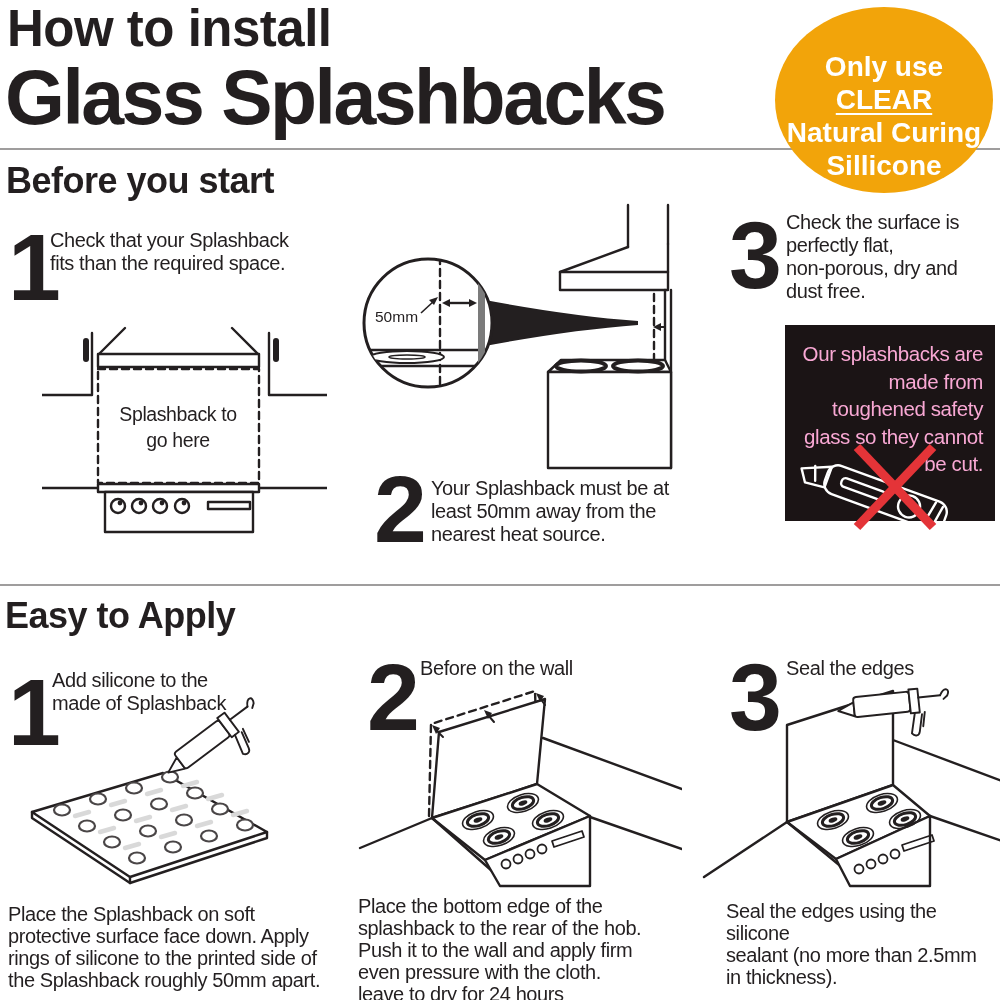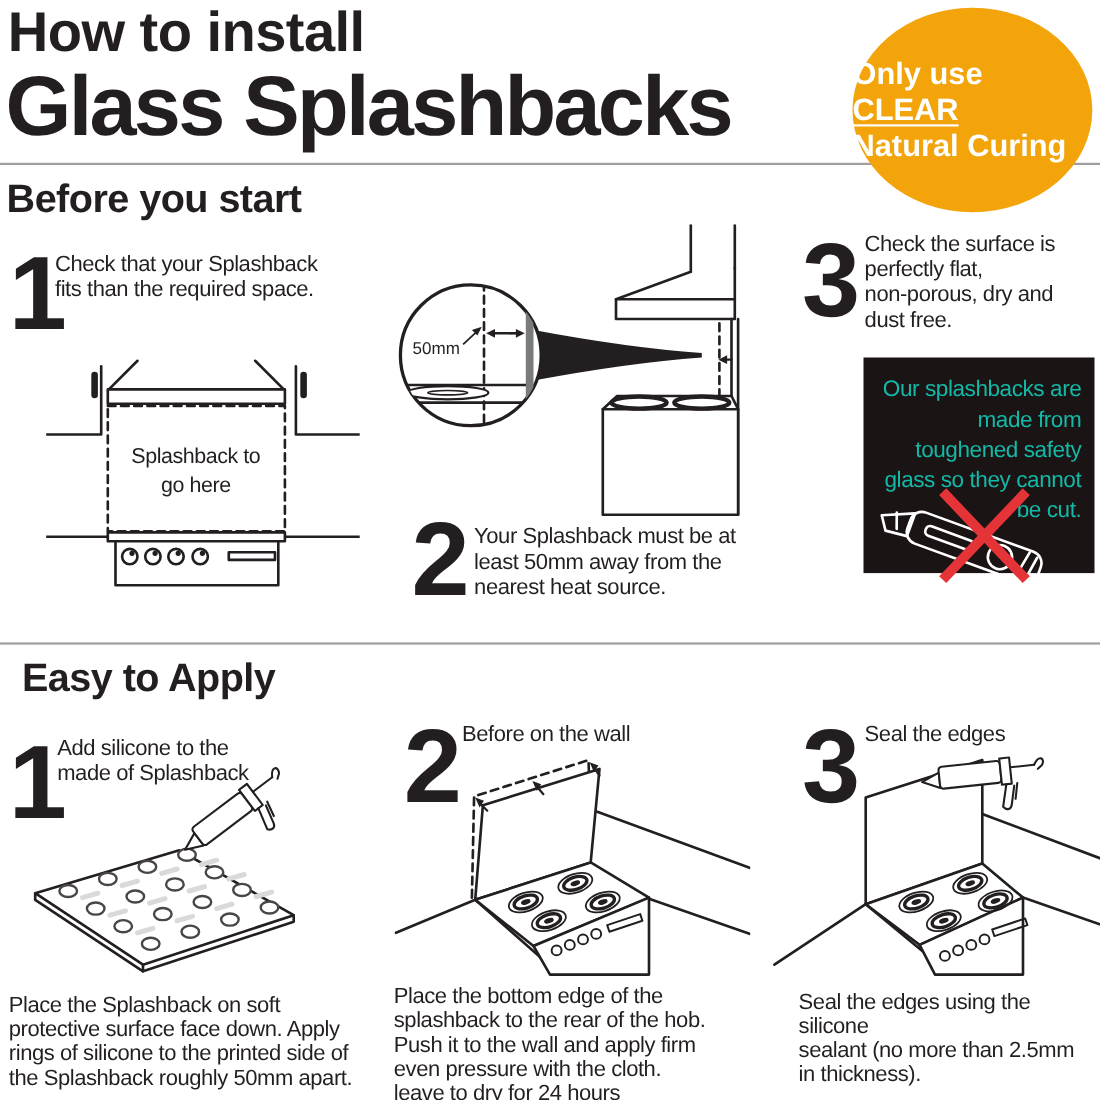--- a/index.html
+++ b/index.html
@@ -12,24 +12,24 @@
   .abs{position:absolute}
   .pre{white-space:pre-line}
   .title1{font-size:51px;font-weight:bold;letter-spacing:-.5px;line-height:54px}
   .title2{font-size:77px;font-weight:bold;letter-spacing:-2.5px;line-height:80px}
   .h2{font-size:36px;font-weight:bold;letter-spacing:-.5px;line-height:46px}
   .rule{height:2px;background:var(--line);width:1000px;left:0}
   .num{font-size:95px;font-weight:bold;line-height:95px;letter-spacing:-2px}
   .body{font-size:20px;line-height:23px;letter-spacing:-.4px}
   .para{font-size:20px;line-height:22px;letter-spacing:-.4px}
   .badge{width:218px;height:186px;border-radius:50%;background:var(--orange);
-         color:#fff;text-align:left;font-weight:bold;font-size:28px;line-height:33px;
+         color:#fff;text-align:center;font-weight:bold;font-size:28px;line-height:33px;
          padding-top:43px;z-index:2}
   .badge u{text-underline-offset:4px;text-decoration-thickness:2px}
-  .warnbox{width:210px;height:196px;background:var(--box-bg);color:#14b8a6;z-index:2}
+  .warnbox{width:210px;height:196px;background:var(--box-bg);color:#f9a8d4;z-index:2}
   .warntext{position:absolute;top:15px;right:12px;left:8px;text-align:right;
             font-size:20.5px;line-height:27.5px;letter-spacing:-.4px}
   svg .ln{stroke:var(--ink);stroke-width:2.4;fill:none;stroke-linecap:round;stroke-linejoin:round}
   svg .fillw{fill:#fff}
   svg .dash{stroke-dasharray:7 5}
   svg .dlabel{font-family:"Liberation Sans",sans-serif;font-size:19.5px;fill:var(--ink);letter-spacing:-.4px}
   svg .mlabel{font-family:"Liberation Sans",sans-serif;font-size:15.5px;fill:var(--ink)}
   svg .pdash{stroke:var(--dash-gray);stroke-width:4.5;stroke-linecap:round}
   svg .ring{stroke:#4a4647;stroke-width:2.2;fill:#fff}
   svg .wht{stroke:#fff;fill:none;stroke-width:2.4;stroke-linejoin:round;stroke-linecap:round}
@@ -39,20 +39,21 @@
 
 <div id="page">
 
   <div class="abs title1" style="left:7px;top:2px">How to install</div>
   <div class="abs title2" style="left:5px;top:57px">Glass Splashbacks</div>
   <div class="abs rule" style="top:148px"></div>
 
   <div class="abs badge" style="left:775px;top:7px">
     <div><span>Only use </span><u>CLEAR</u></div>
     <div>Natural Curing</div>
+    <div>Sillicone</div>
   </div>
 
   <div class="abs h2" style="left:6px;top:158px">Before you start</div>
 
   <div class="abs num" style="left:8px;top:220px">1</div>
   <div class="abs body pre" style="left:50px;top:229px">Check that your Splashback
 fits than the required space.</div>
 
   <svg class="abs" style="left:42px;top:318px" width="285" height="220" viewBox="0 0 285 220">
     <g class="ln">
@@ -152,21 +153,21 @@
         <line x1="146" y1="-2" x2="142" y2="23"></line>
       </g>
       <g stroke="var(--red)" stroke-width="9">
         <line x1="72" y1="4" x2="148" y2="84"></line>
         <line x1="148" y1="4" x2="72" y2="84"></line>
       </g>
     </svg>
   </div>
 
   <div class="abs rule" style="top:584px"></div>
-  <div class="abs h2" style="left:20px;top:593px">Easy to Apply</div>
+  <div class="abs h2" style="left:5px;top:593px">Easy to Apply</div>
 
   <div class="abs num" style="left:8px;top:665px">1</div>
   <div class="abs body pre" style="left:52px;top:669px">Add silicone to the
 made of Splashback</div>
 
   <svg class="abs" style="left:5px;top:685px" width="330" height="210" viewBox="0 0 330 210">
     <g class="ln">
       <path d="M27,127 L158,88 L262,147 L125,192 Z" class="fillw"></path>
       <path d="M27,127 L27,133 L125,198 L262,153 L262,147"></path>
       <line x1="125" y1="192" x2="125" y2="198"></line>

